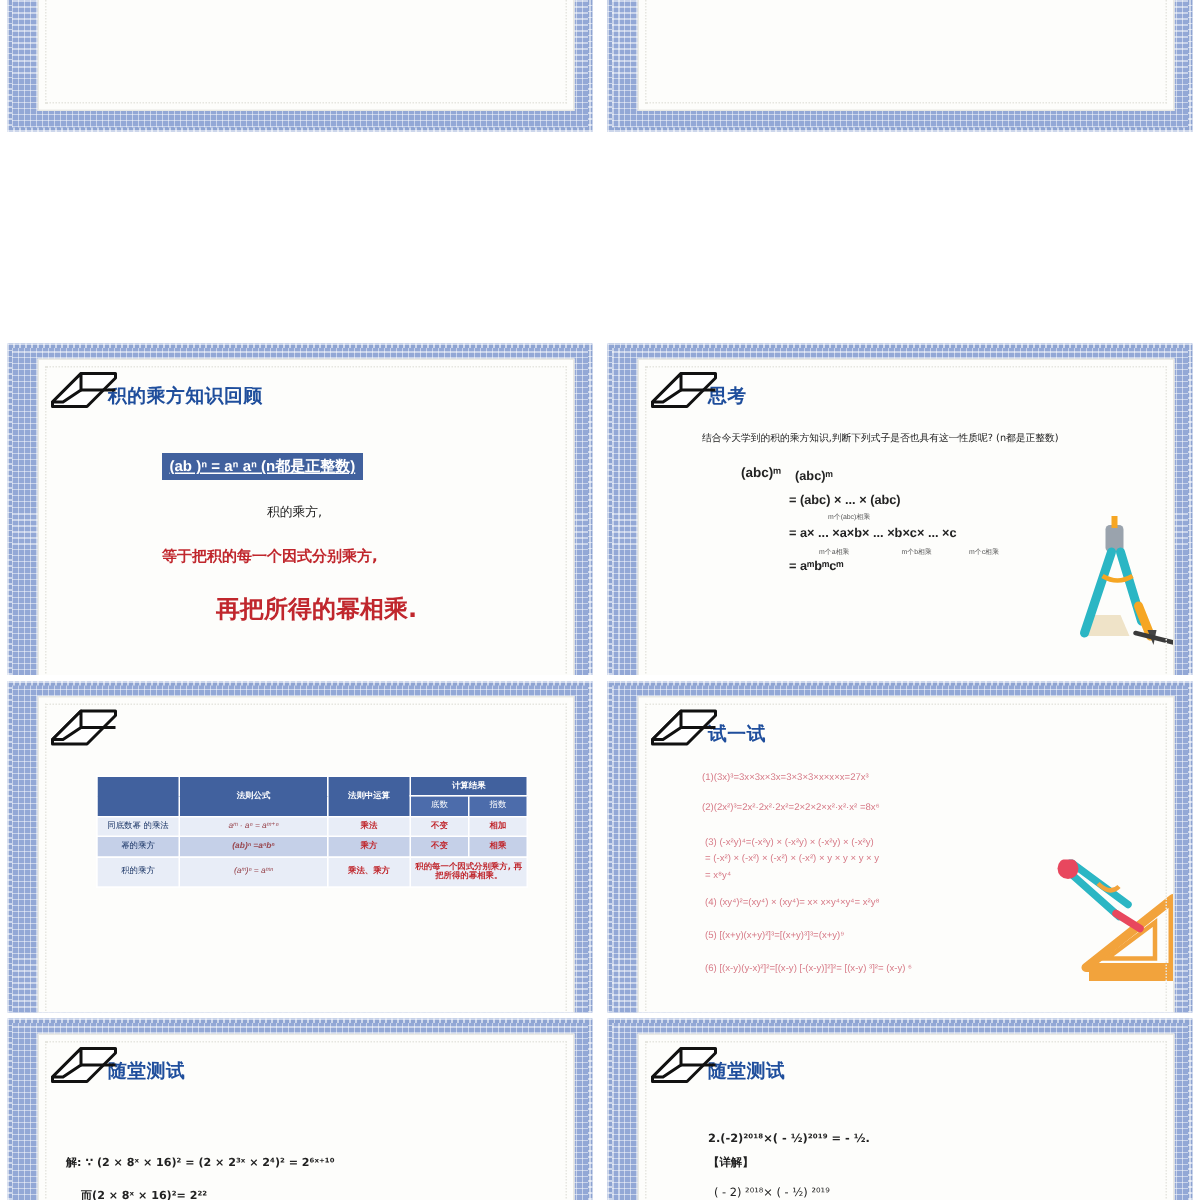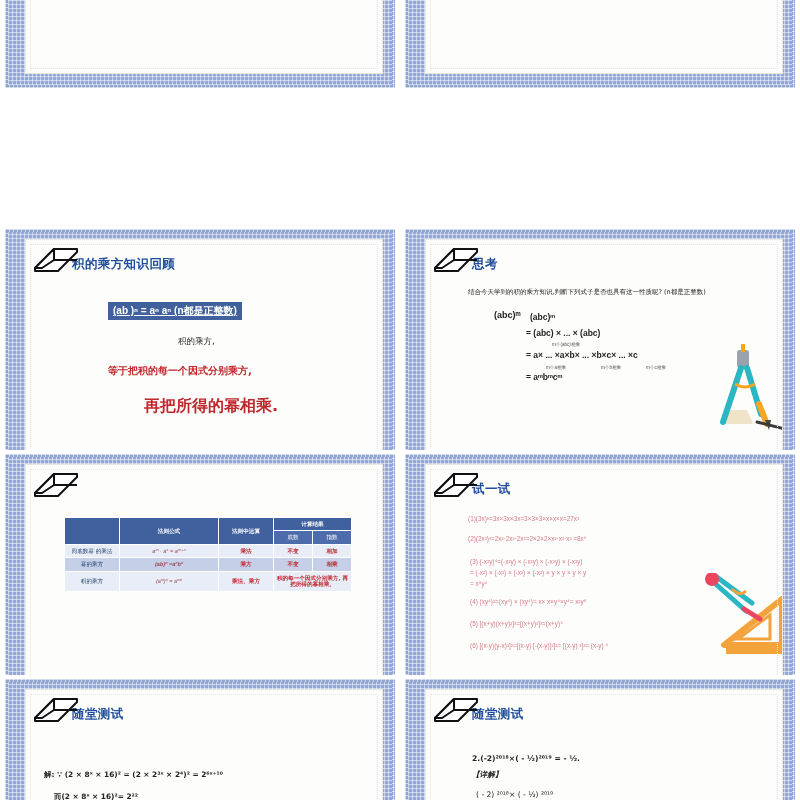--- a/index.html
+++ b/index.html
@@ -303,21 +303,21 @@
         <div class="clip">
           <svg width="50" height="42" viewBox="0 0 50 42">
             <path d="M3 22 L22 3 L45 3 L45 6 L26 25 L3 25 Z" fill="#ffffff" stroke="#111" stroke-width="2" stroke-linejoin="round"></path>
             <path d="M3 22 L22 3 L22 14 L10 22 Z" fill="#ffffff" stroke="#111" stroke-width="2" stroke-linejoin="round"></path>
             <path d="M22 14 L45 14" stroke="#111" stroke-width="2"></path>
           </svg>
         </div>
         <div class="title cn">随堂测试</div>
 
         <div class="tx cn b" style="left:46px;top:64px;font-size:7.6px;">2.(-2)²⁰¹⁸×( - ½)²⁰¹⁹  = - ½.</div>
-        <div class="tx cn b" style="left:46px;top:80px;font-size:7.6px;font-style:italic;">【详解】</div>
+        <div class="tx cn b" style="left:46px;top:80px;font-size:7.6px;">【详解】</div>
         <div class="tx cn" style="left:50px;top:100px;font-size:7.6px;">( - 2) ²⁰¹⁸× ( - ½) ²⁰¹⁹</div>
 
       </div>
     </div>
   </div>
 
  </div>
 </div>
 
 </body></html>

